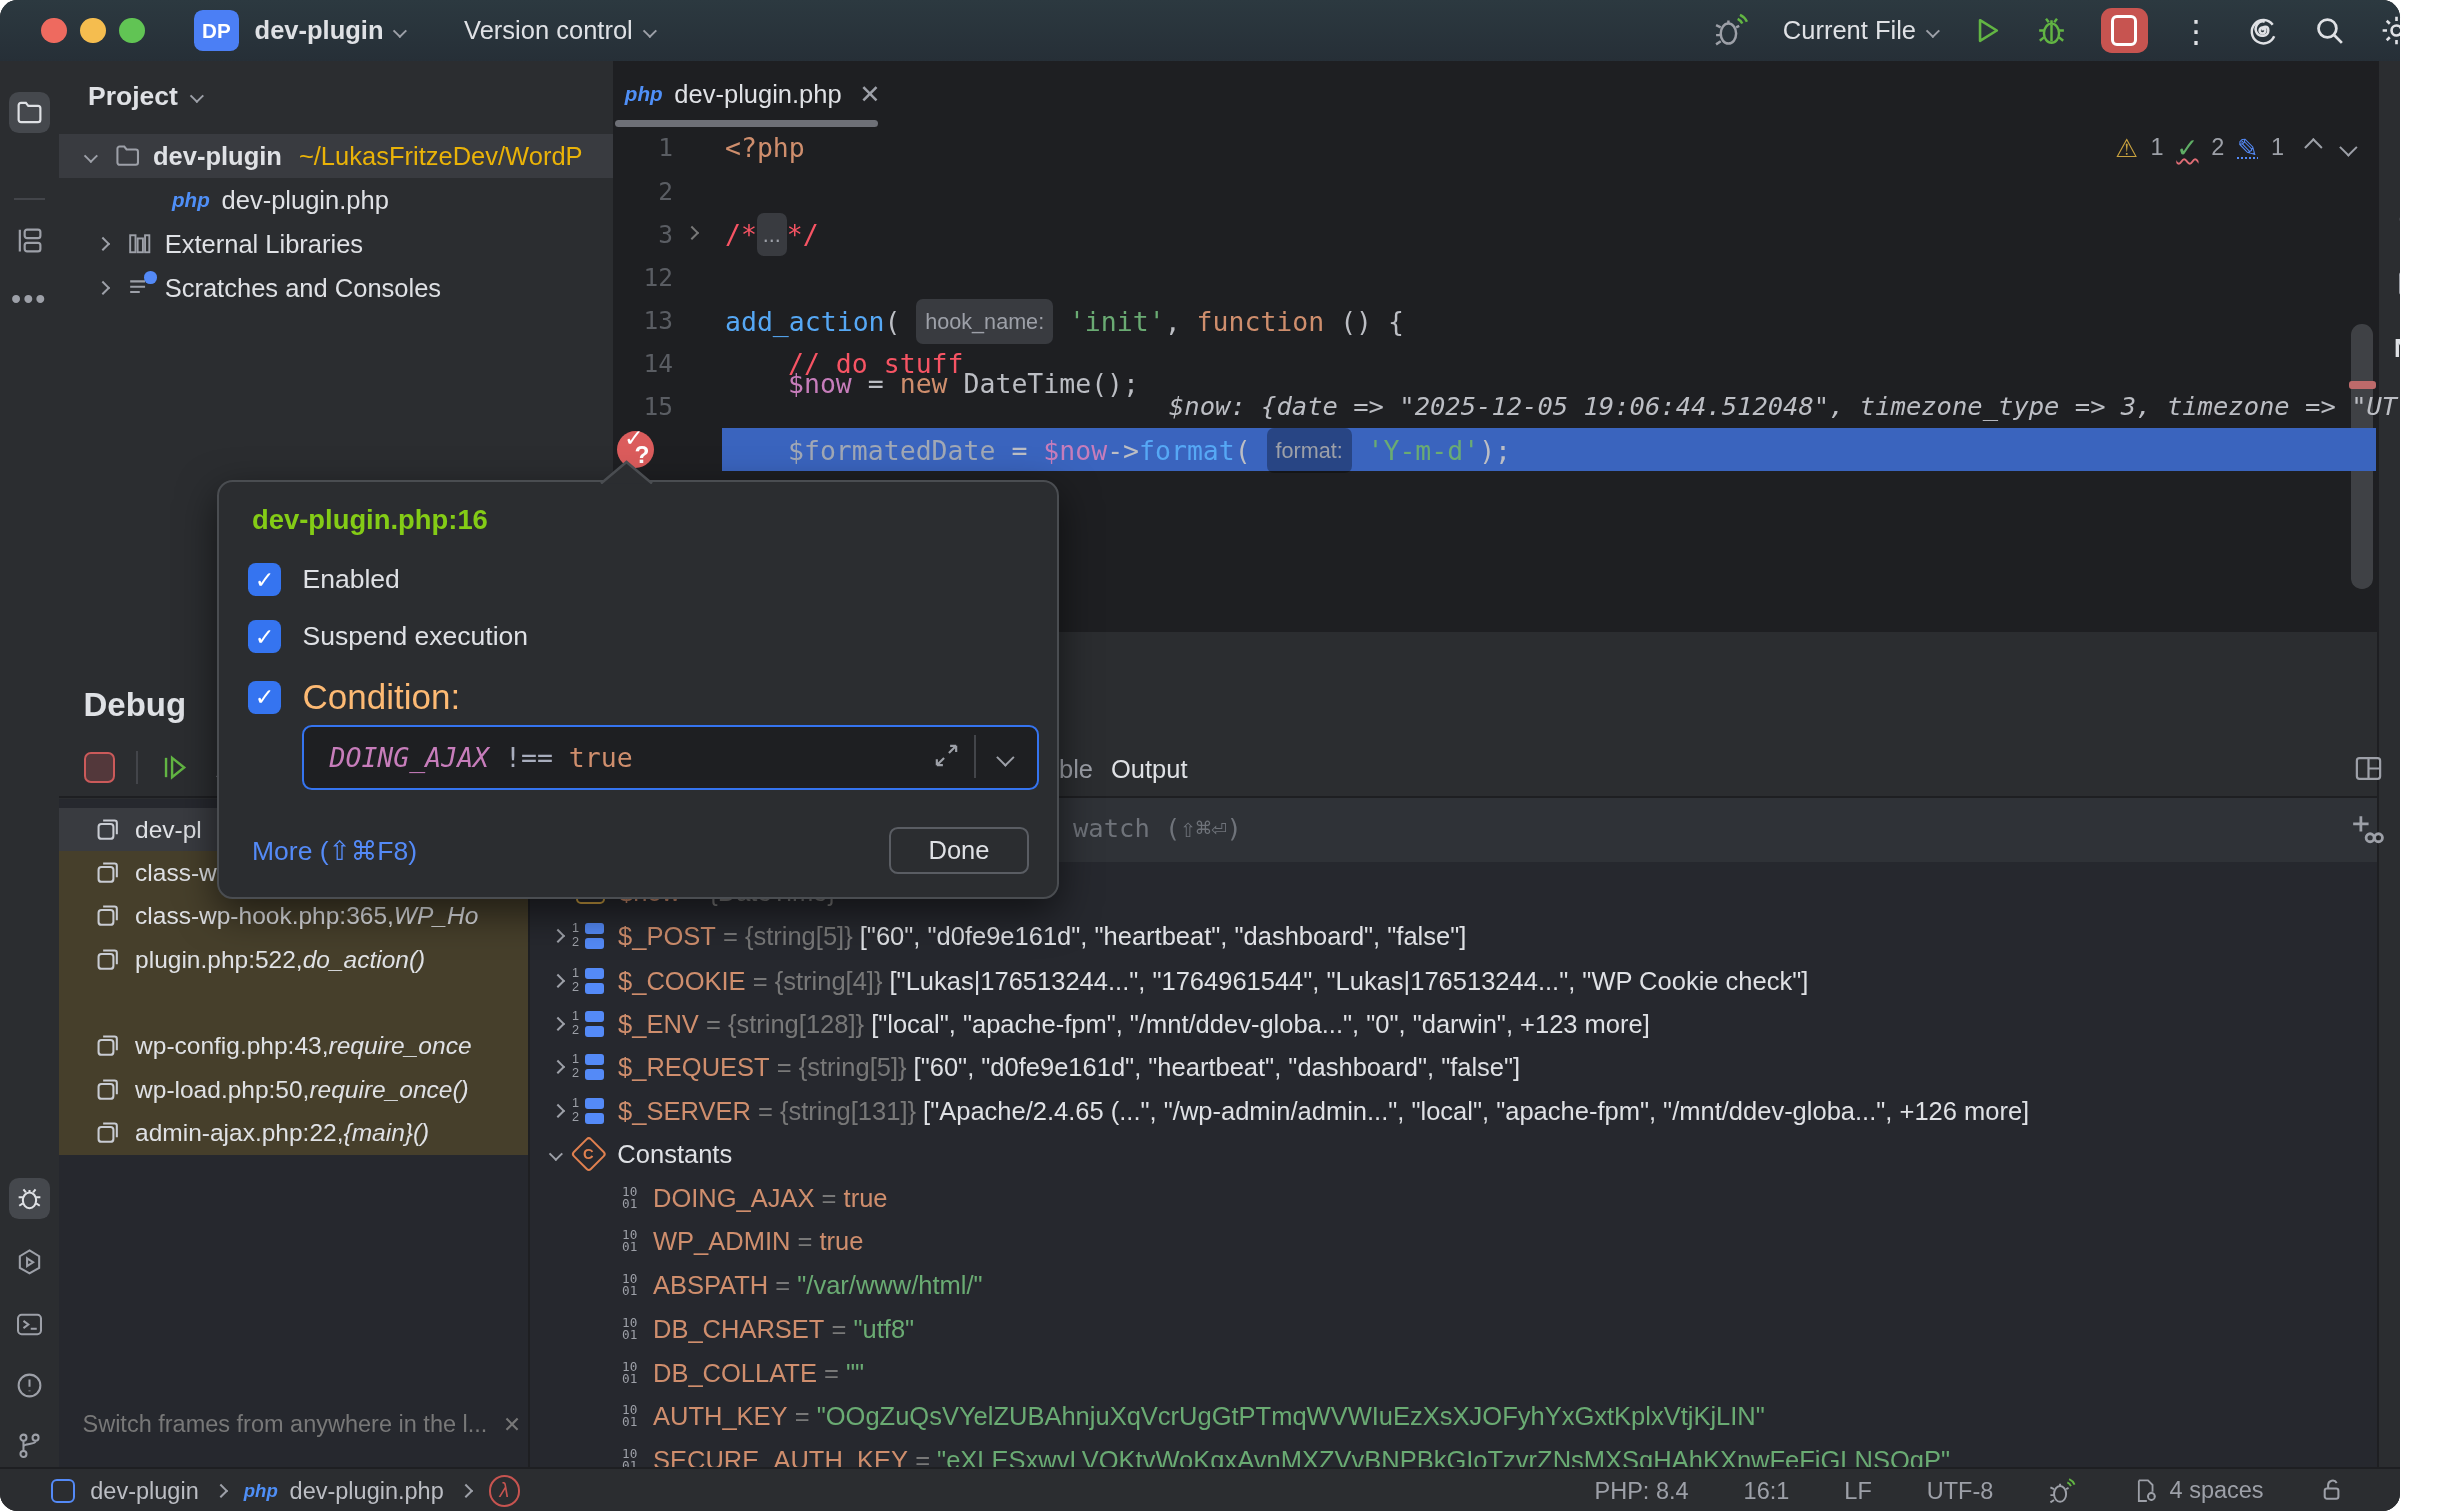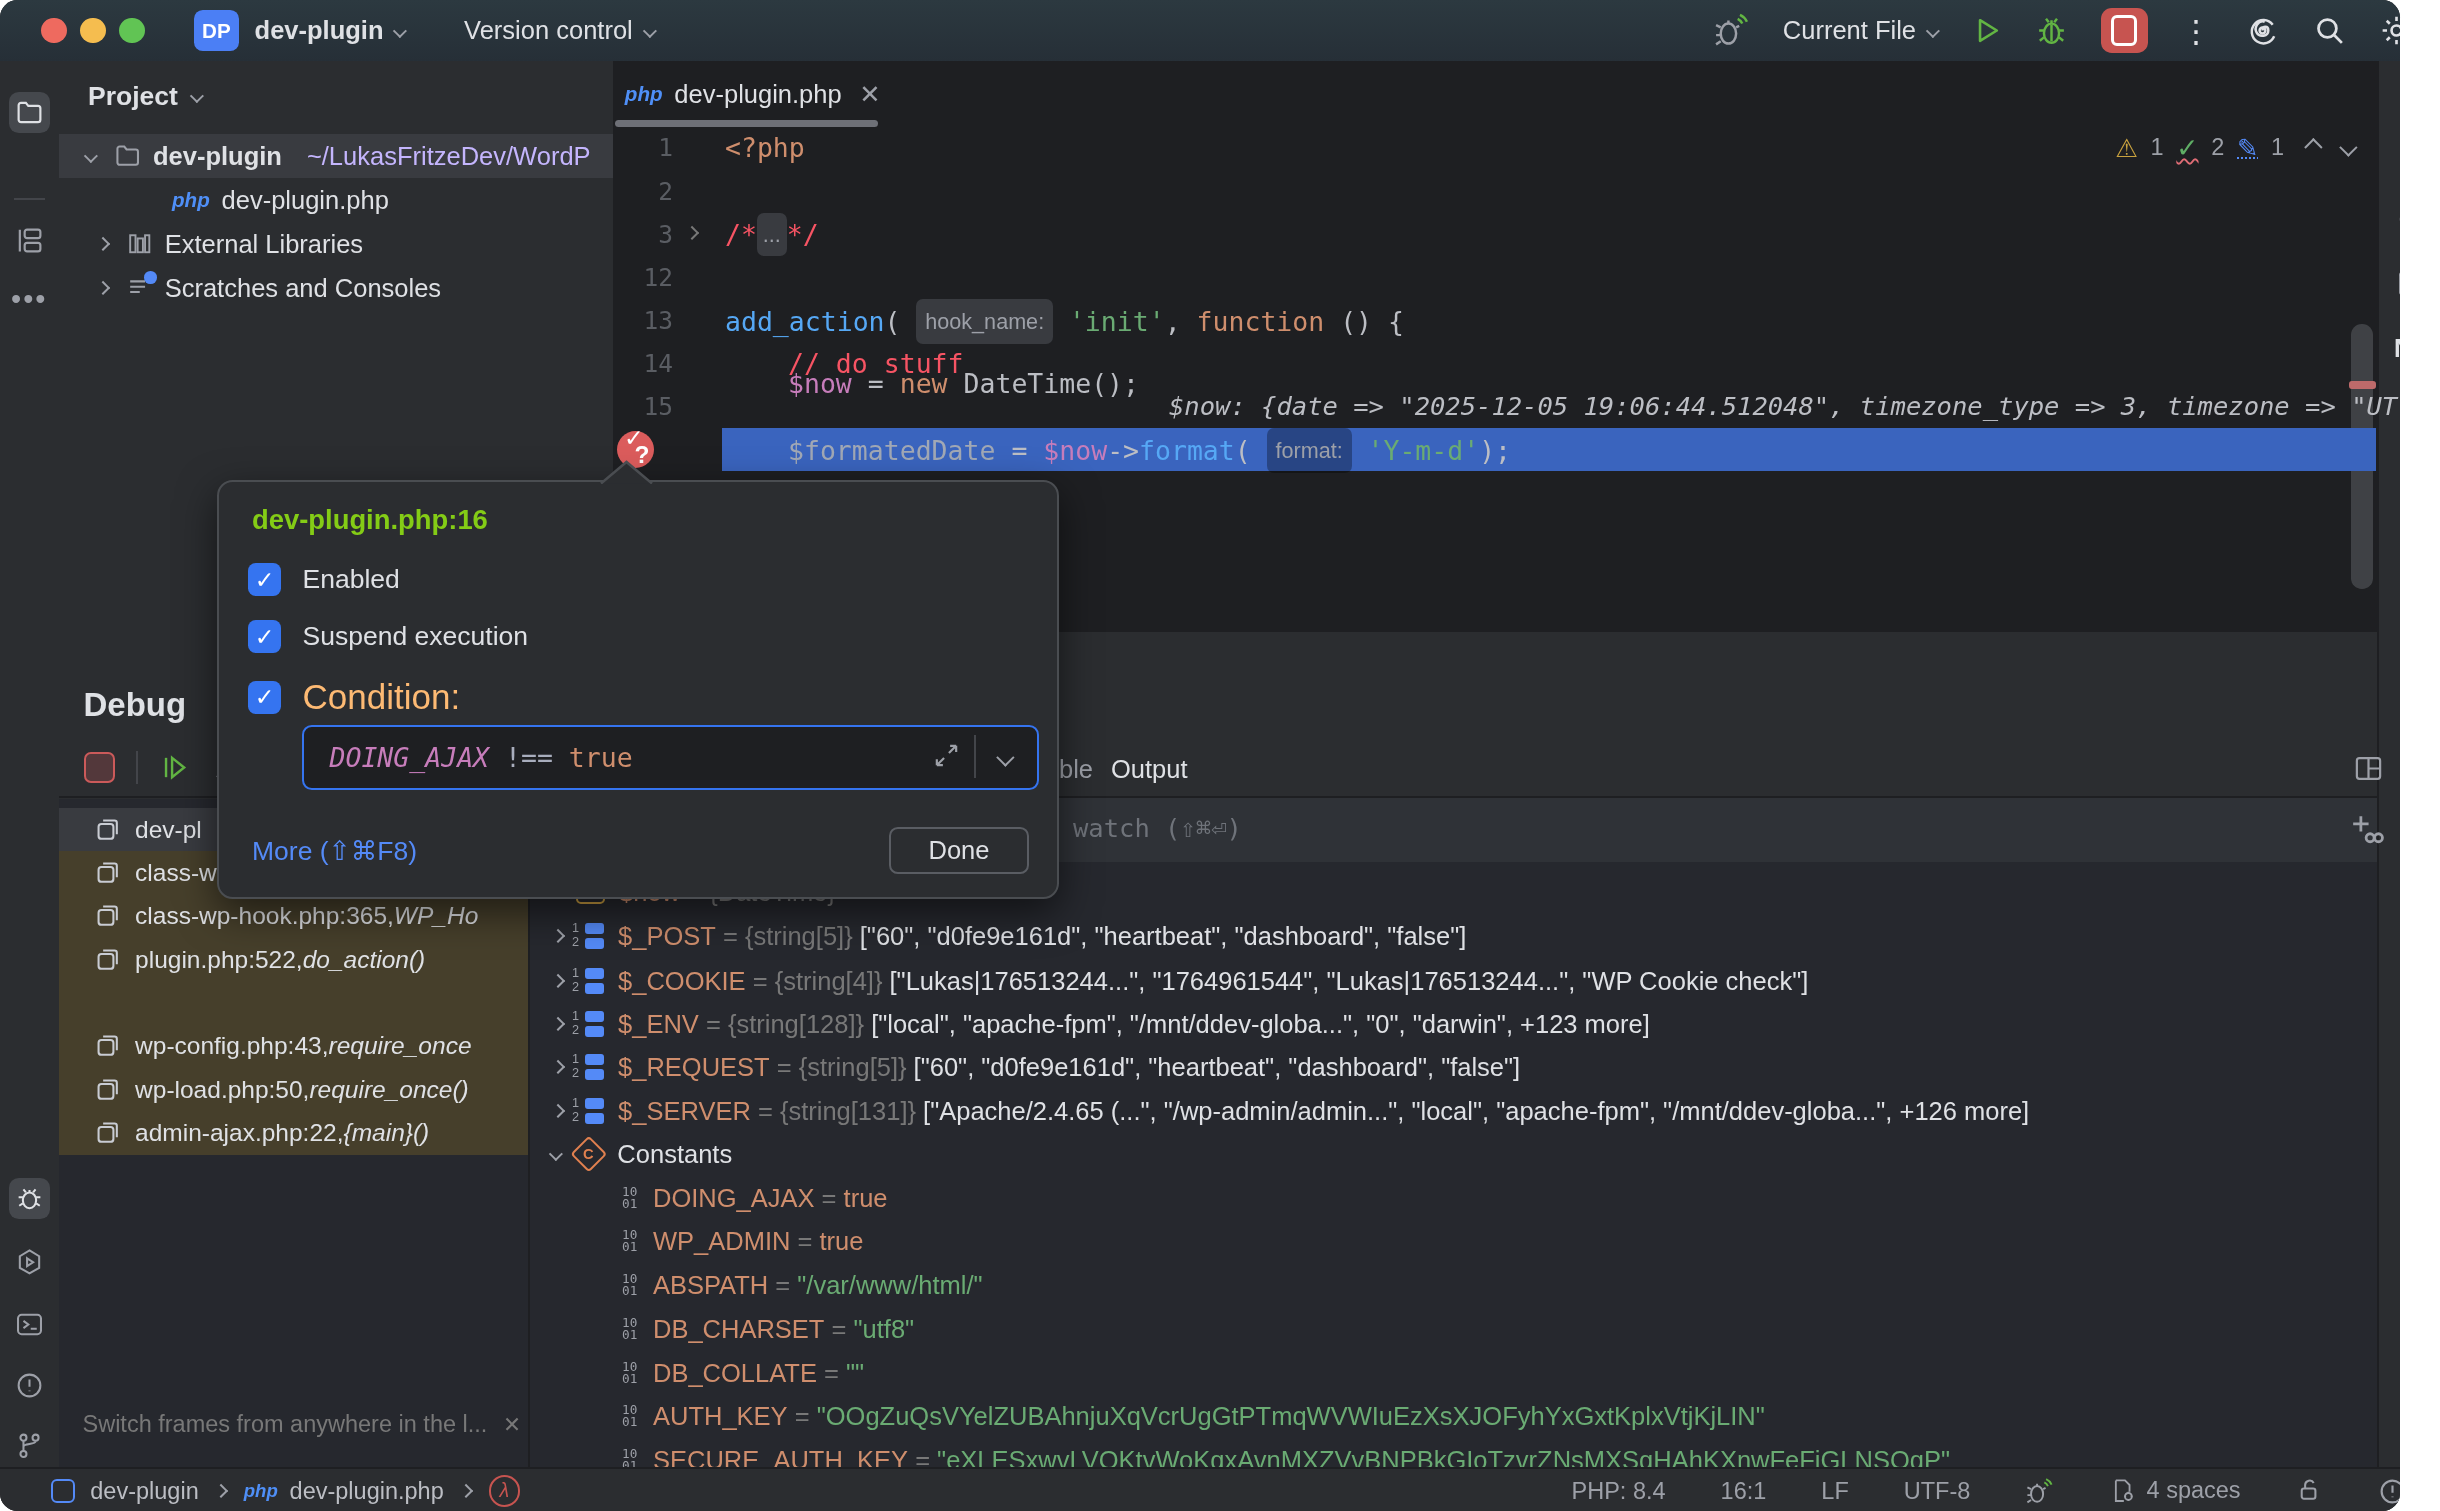--- a/index.html
+++ b/index.html
@@ -209,21 +209,21 @@
     <div class="row" style="position:absolute;left:29px;top:19.6px;gap:13.7px">
       <span style="font-size:26.5px;font-weight:bold">Project</span>
       <span class="chev down sm"></span>
     </div>
     <div class="tree-row sel" style="left:0;top:73px;width:554px">
       <span class="chev down sm" style="margin-left:27.4px"></span>
       <svg style="margin-left:17.6px" width="27.4" height="27.4" viewBox="0 0 24 24" fill="none" stroke="#9da0a8" stroke-width="1.8">
           <path d="M3 6a2 2 0 0 1 2-2h4l2 2.5h8a2 2 0 0 1 2 2V18a2 2 0 0 1-2 2H5a2 2 0 0 1-2-2z"></path>
         </svg>
       <span style="margin-left:11.8px;font-weight:bold">dev-plugin</span>
-      <span style="margin-left:25px;color:#c4b5fd;overflow:hidden;white-space:nowrap">~/LukasFritzeDev/WordP</span>
+      <span style="margin-left:17px;color:#eab308;overflow:hidden;white-space:nowrap">~/LukasFritzeDev/WordP</span>
     </div>
     <div class="tree-row" style="left:0;top:117px;width:554px">
       <span class="php-badge" style="margin-left:113px">php</span>
       <span style="margin-left:11.8px">dev-plugin.php</span>
     </div>
     <div class="tree-row" style="left:0;top:161px;width:554px">
       <span class="chev right sm" style="margin-left:39px"></span>
       <svg style="margin-left:19.6px" width="25.5" height="25.5" viewBox="0 0 24 24" fill="none" stroke="#9da0a8" stroke-width="1.8">
           <rect x="3" y="4" width="5" height="16"></rect>
           <rect x="10" y="7" width="5" height="13"></rect>
@@ -496,21 +496,21 @@
 
   <div class="abs statusbar">
     <span style="margin-left:51px;width:19.6px;height:19.6px;border:2.9px solid #548af7;border-radius:5.9px"></span>
     <span style="margin-left:15.7px;color:#bcbec4">dev-plugin</span>
     <span class="chev right sm" style="margin:0 17.6px"></span>
     <span class="php-badge" style="font-size:18.6px">php</span>
     <span style="margin-left:11.8px;color:#bcbec4">dev-plugin.php</span>
     <span class="chev right sm" style="margin:0 17.6px"></span>
     <span style="width:27.4px;height:27.4px;border:2.5px solid #c75450;border-radius:50%;display:flex;align-items:center;justify-content:center;color:#c75450;font-size:19.6px;font-style:italic">λ</span>
 
-    <div class="row" style="position:absolute;right:34px;gap:12px">
+    <div class="row" style="position:absolute;right:11px;gap:12px">
       <span class="sb-item">PHP: 8.4</span>
       <span class="sb-item">16:1</span>
       <span class="sb-item">LF</span>
       <span class="sb-item">UTF-8</span>
       <span class="sb-item">
         <svg width="29" height="29" viewBox="0 0 24 24" fill="none" stroke="#9da0a8" stroke-width="1.6">
             <ellipse cx="10" cy="14" rx="5" ry="6.5"></ellipse>
             <path d="M10 7.5v-2M5 10l-3-1.5M5 15H2M5 19l-3 2M15 10l2-1"></path>
             <path d="M16 4.5a6 6 0 0 1 3 3" stroke="#62b543"></path>
             <path d="M17.5 1.8a9 9 0 0 1 4.5 4.5" stroke="#62b543"></path>

